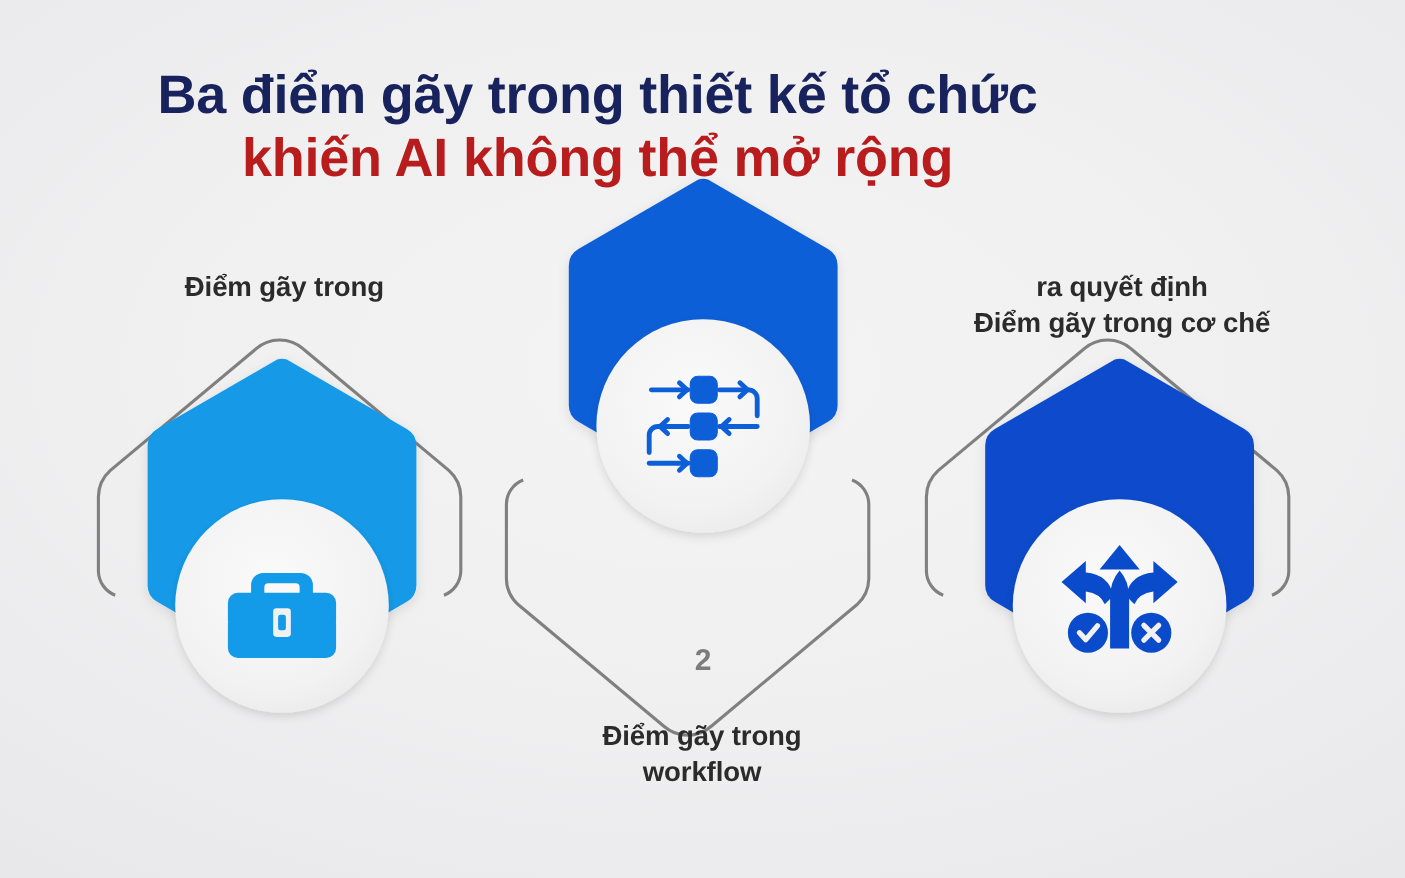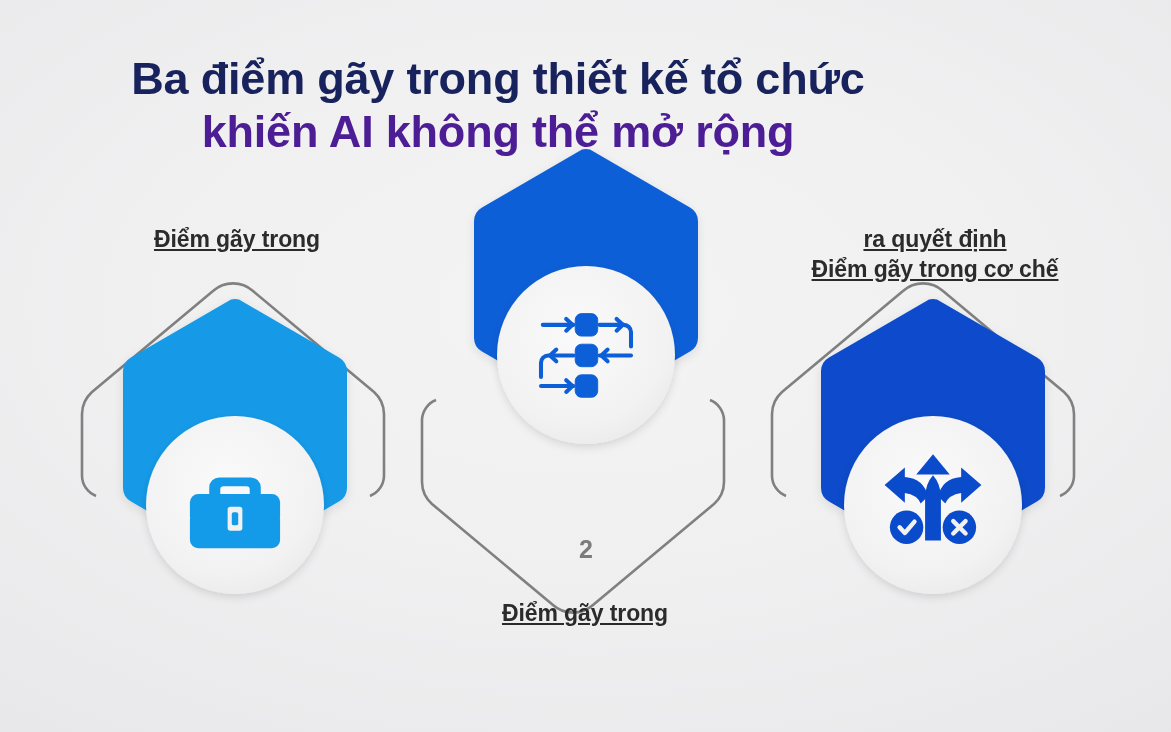--- a/index.html
+++ b/index.html
@@ -46,34 +46,33 @@
 
   
   .node-label {
     position: absolute;
     text-align: center;
     color: #2B2B2B;
     font-size: 23px;
     font-weight: 700;
     line-height: 1.32;
     letter-spacing: -0.1px;
-    text-decoration: underline;
   }
   .node-label span { display:block; white-space: nowrap; }
 
   #label-1 { left: 62px;  top: 224px; width: 350px; }
   #label-2 { left: 425px; top: 598px; width: 320px; }
   #label-3 { left: 760px; top: 224px; width: 350px; }
 </style>
 </head>
 <body>
 
 <div id="title-block">
   <span class="tline" style="color: rgb(24, 34, 92);">Ba điểm gãy trong thiết kế tổ chức</span>
-  <span class="tline" style="color: #4c1d95;">khiến AI không thể mở rộng</span>
+  <span class="tline" style="color: #b91c1c;">khiến AI không thể mở rộng</span>
 </div>
 
 <div id="stage">
 <svg width="1171" height="732" viewBox="0 0 1171 732" xmlns="http://www.w3.org/2000/svg">
   <defs>
 
     <filter id="discShadow" x="-35%" y="-35%" width="170%" height="170%">
       <feDropShadow dx="0" dy="3" stdDeviation="4" flood-color="#000000" flood-opacity="0.13"></feDropShadow>
     </filter>
     <filter id="hexShadow" x="-30%" y="-30%" width="160%" height="160%">
@@ -213,18 +212,19 @@
   </g>
 </svg>
 </div>
 
 <div class="node-label" id="label-1">
   <span>Điểm gãy trong</span>
 </div>
 
 <div class="node-label" id="label-2">
   <span>Điểm gãy trong</span>
+  <span>workflow</span>
 </div>
 
 <div class="node-label" id="label-3">
   <span>ra quyết định</span>
   <span>Điểm gãy trong cơ chế</span>
 </div>
 
 </body></html>

